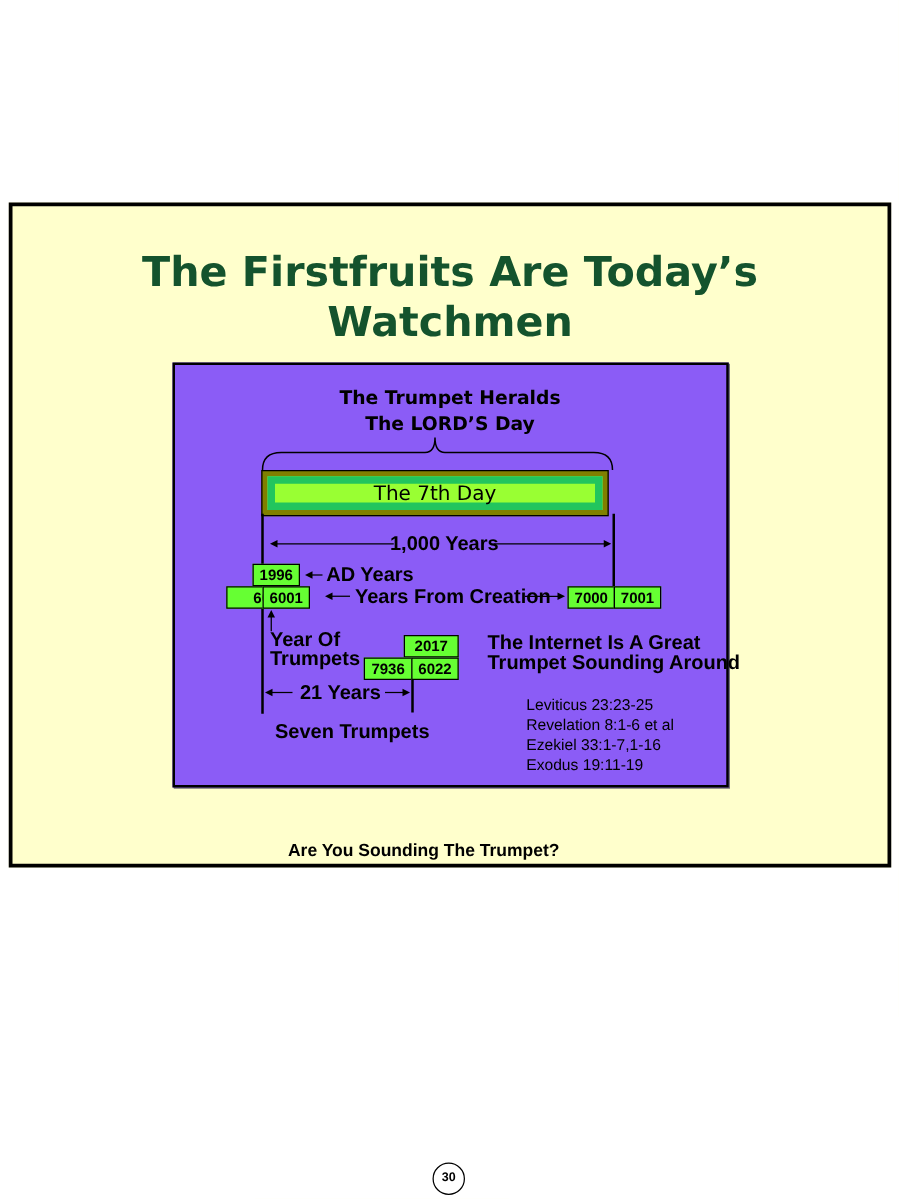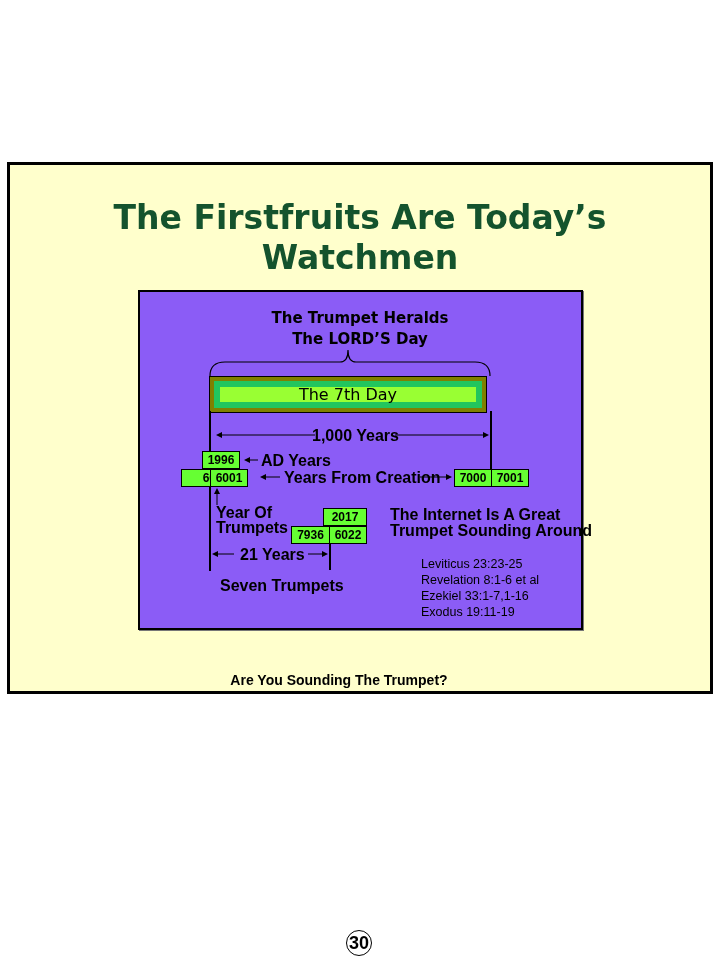--- a/index.html
+++ b/index.html
@@ -9,21 +9,21 @@
   .panel{position:absolute;left:128px;top:125px;width:441px;height:336px;background:#8b5cf6;border:2px solid #000;box-shadow:1px 1px 0 #777;}
   .ptitle{position:absolute;left:0;top:16px;width:420px;text-align:center;font-weight:bold;font-size:15px;line-height:21px;}
   .abs{position:absolute;}
   .bar{position:absolute;left:69px;top:84px;width:276px;height:35px;background:#808000;border:1px solid #000;}
   .bar-inner{position:absolute;left:4px;top:4px;right:4px;bottom:4px;background:#99ff33;border:6px solid #22c55e;display:flex;align-items:center;justify-content:center;font-weight:normal;font-size:16px;}
   .vline{position:absolute;width:2px;background:#000;}
   .box{position:absolute;height:16px;background:#66ff33;border:1px solid #000;font-family:"Liberation Sans",sans-serif;font-weight:bold;font-size:12px;line-height:16px;text-align:center;}
   .lbl{position:absolute;font-family:"Liberation Sans",sans-serif;font-weight:bold;font-size:16px;line-height:15px;white-space:nowrap;}
   .ref{position:absolute;font-family:"Liberation Sans",sans-serif;font-size:12.5px;line-height:16px;white-space:nowrap;}
   .footer{position:absolute;left:0;top:507px;width:658px;text-align:center;font-family:"Liberation Sans",sans-serif;font-weight:bold;font-size:14px;}
-  .pagenum{position:absolute;left:346px;top:930px;width:24px;height:24px;border:1px solid #000;border-radius:50%;text-align:center;line-height:24px;font-family:"Liberation Sans",sans-serif;font-weight:bold;font-size:18px;}
+  .pagenum{position:absolute;left:346px;top:930px;width:24px;height:24px;border:1px solid #000;border-radius:50%;text-align:center;line-height:24px;font-family:"Liberation Sans",sans-serif;font-weight:bold;font-size:10px;}
 </style>
 </head>
 <body>
 
 <div class="slide">
   <div class="title">
     <div>The Firstfruits Are Today’s</div>
     <div>Watchmen</div>
   </div>
 

